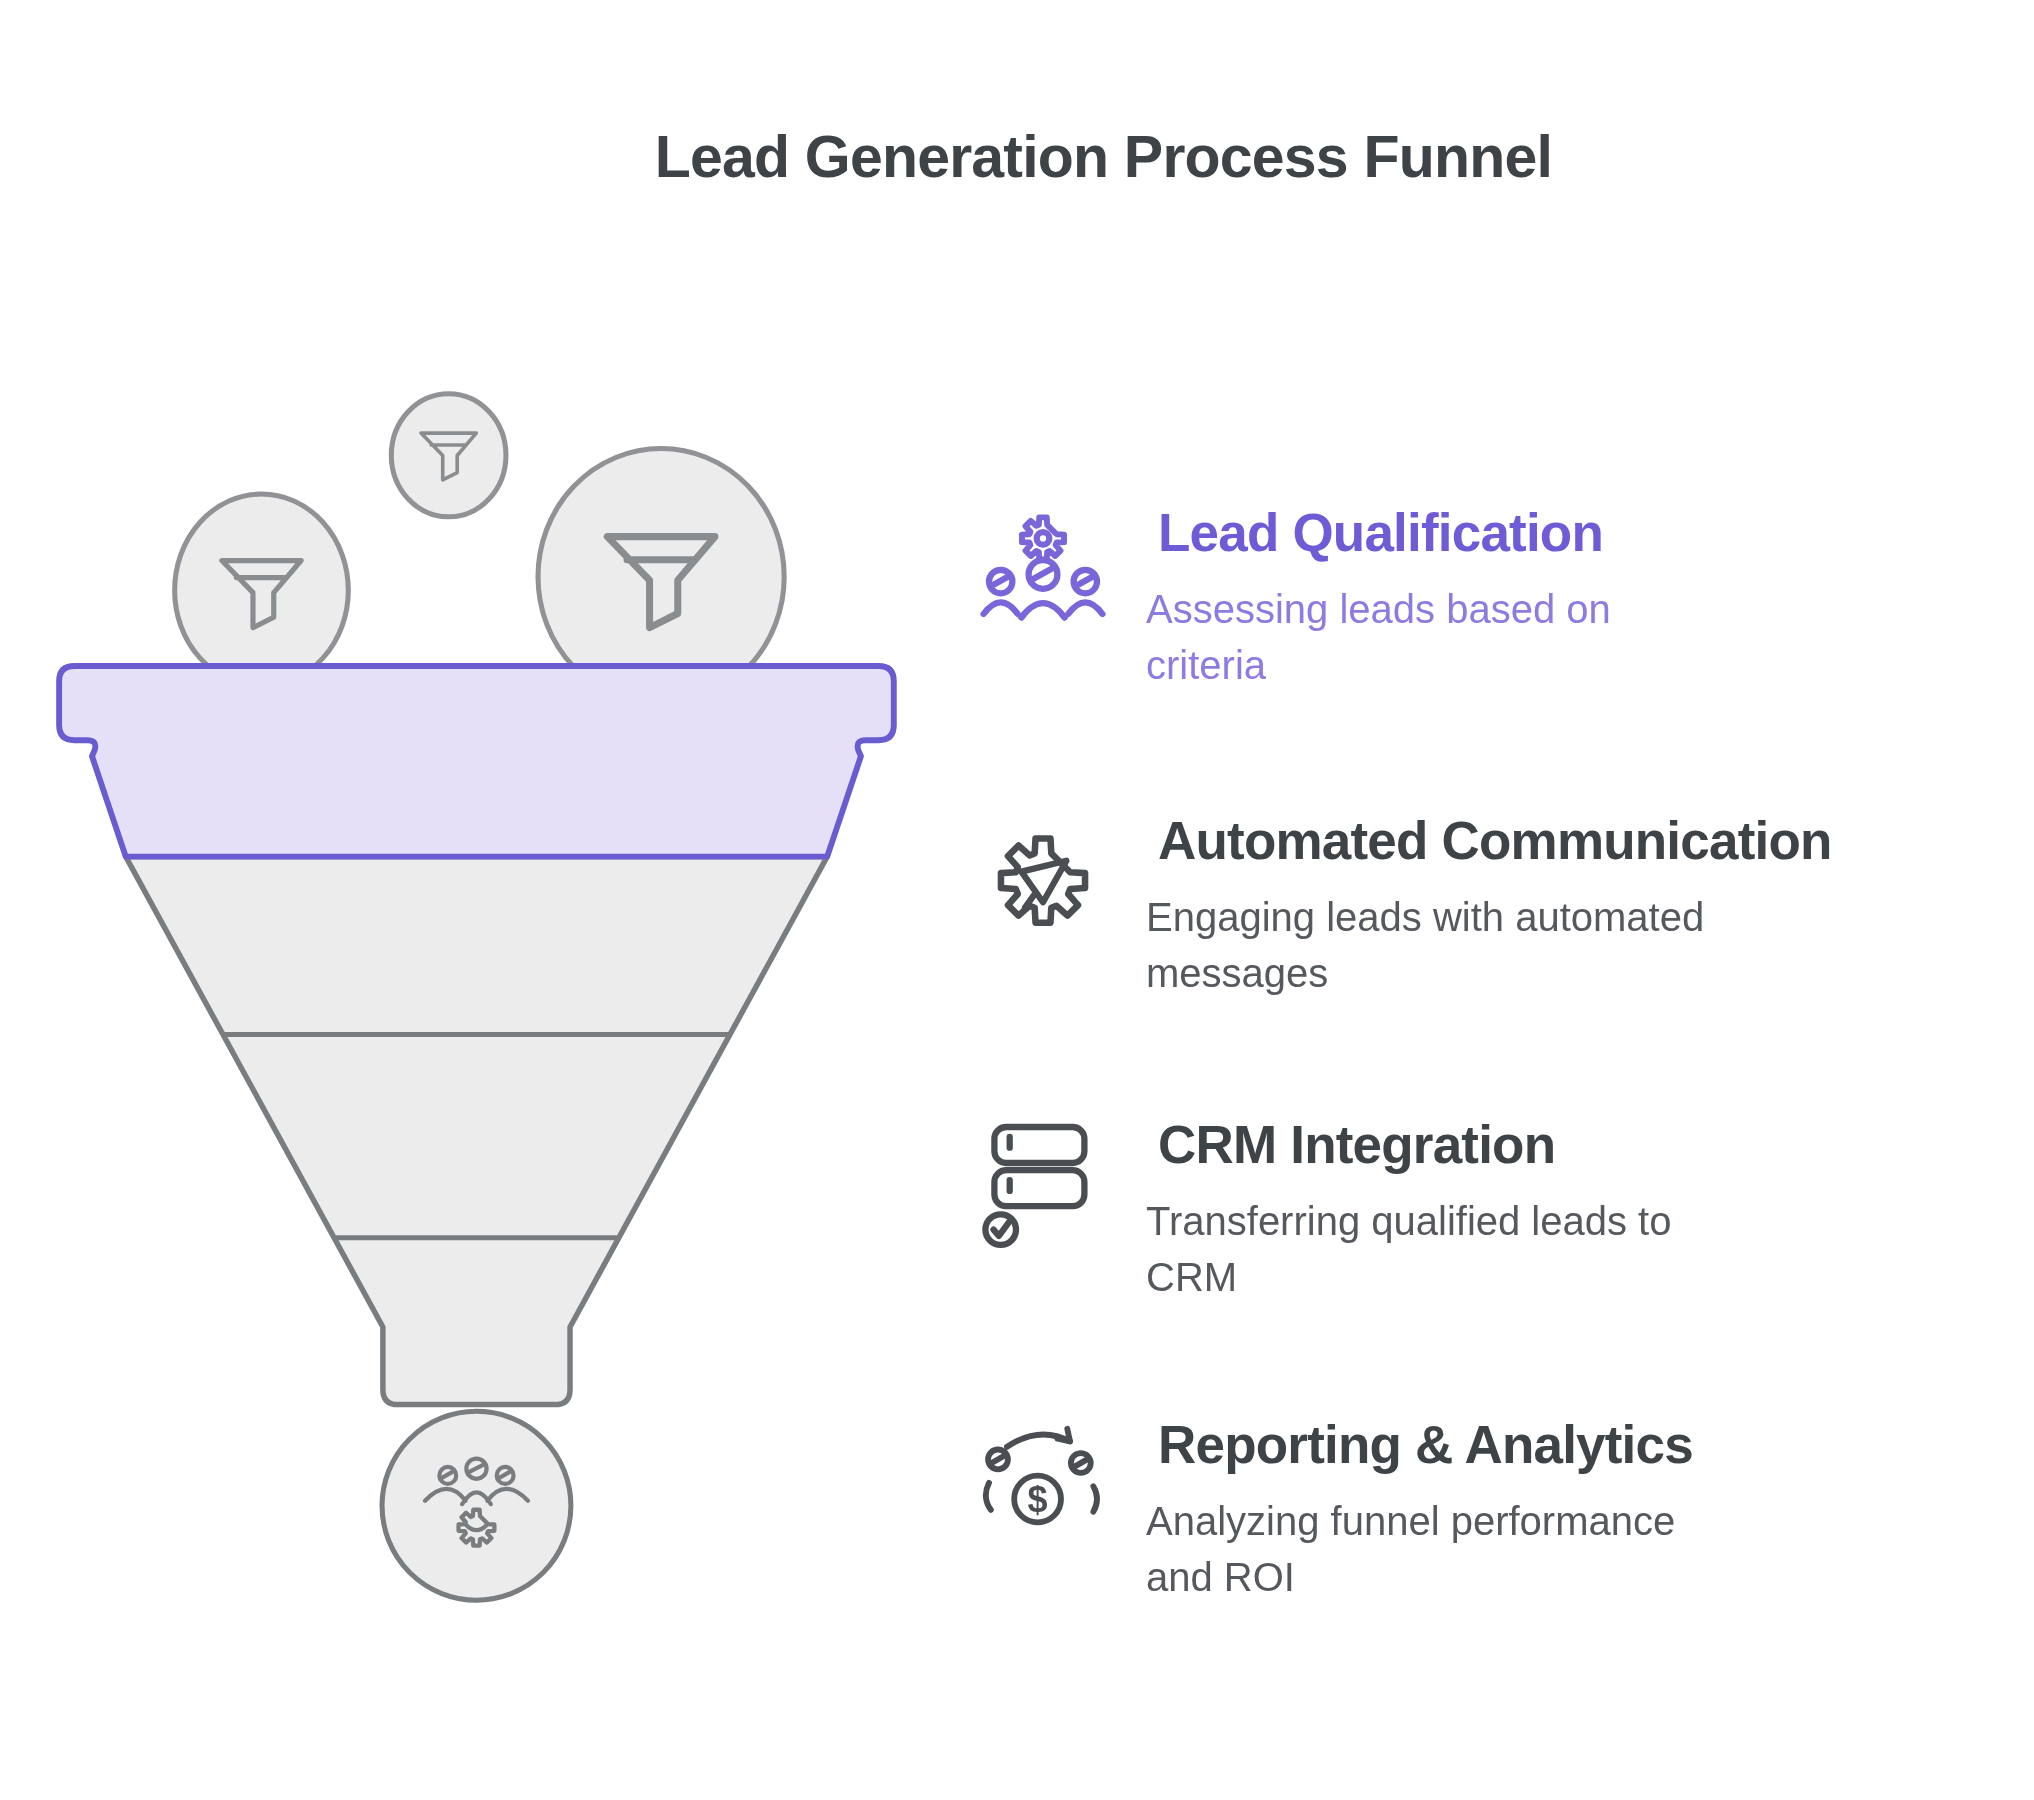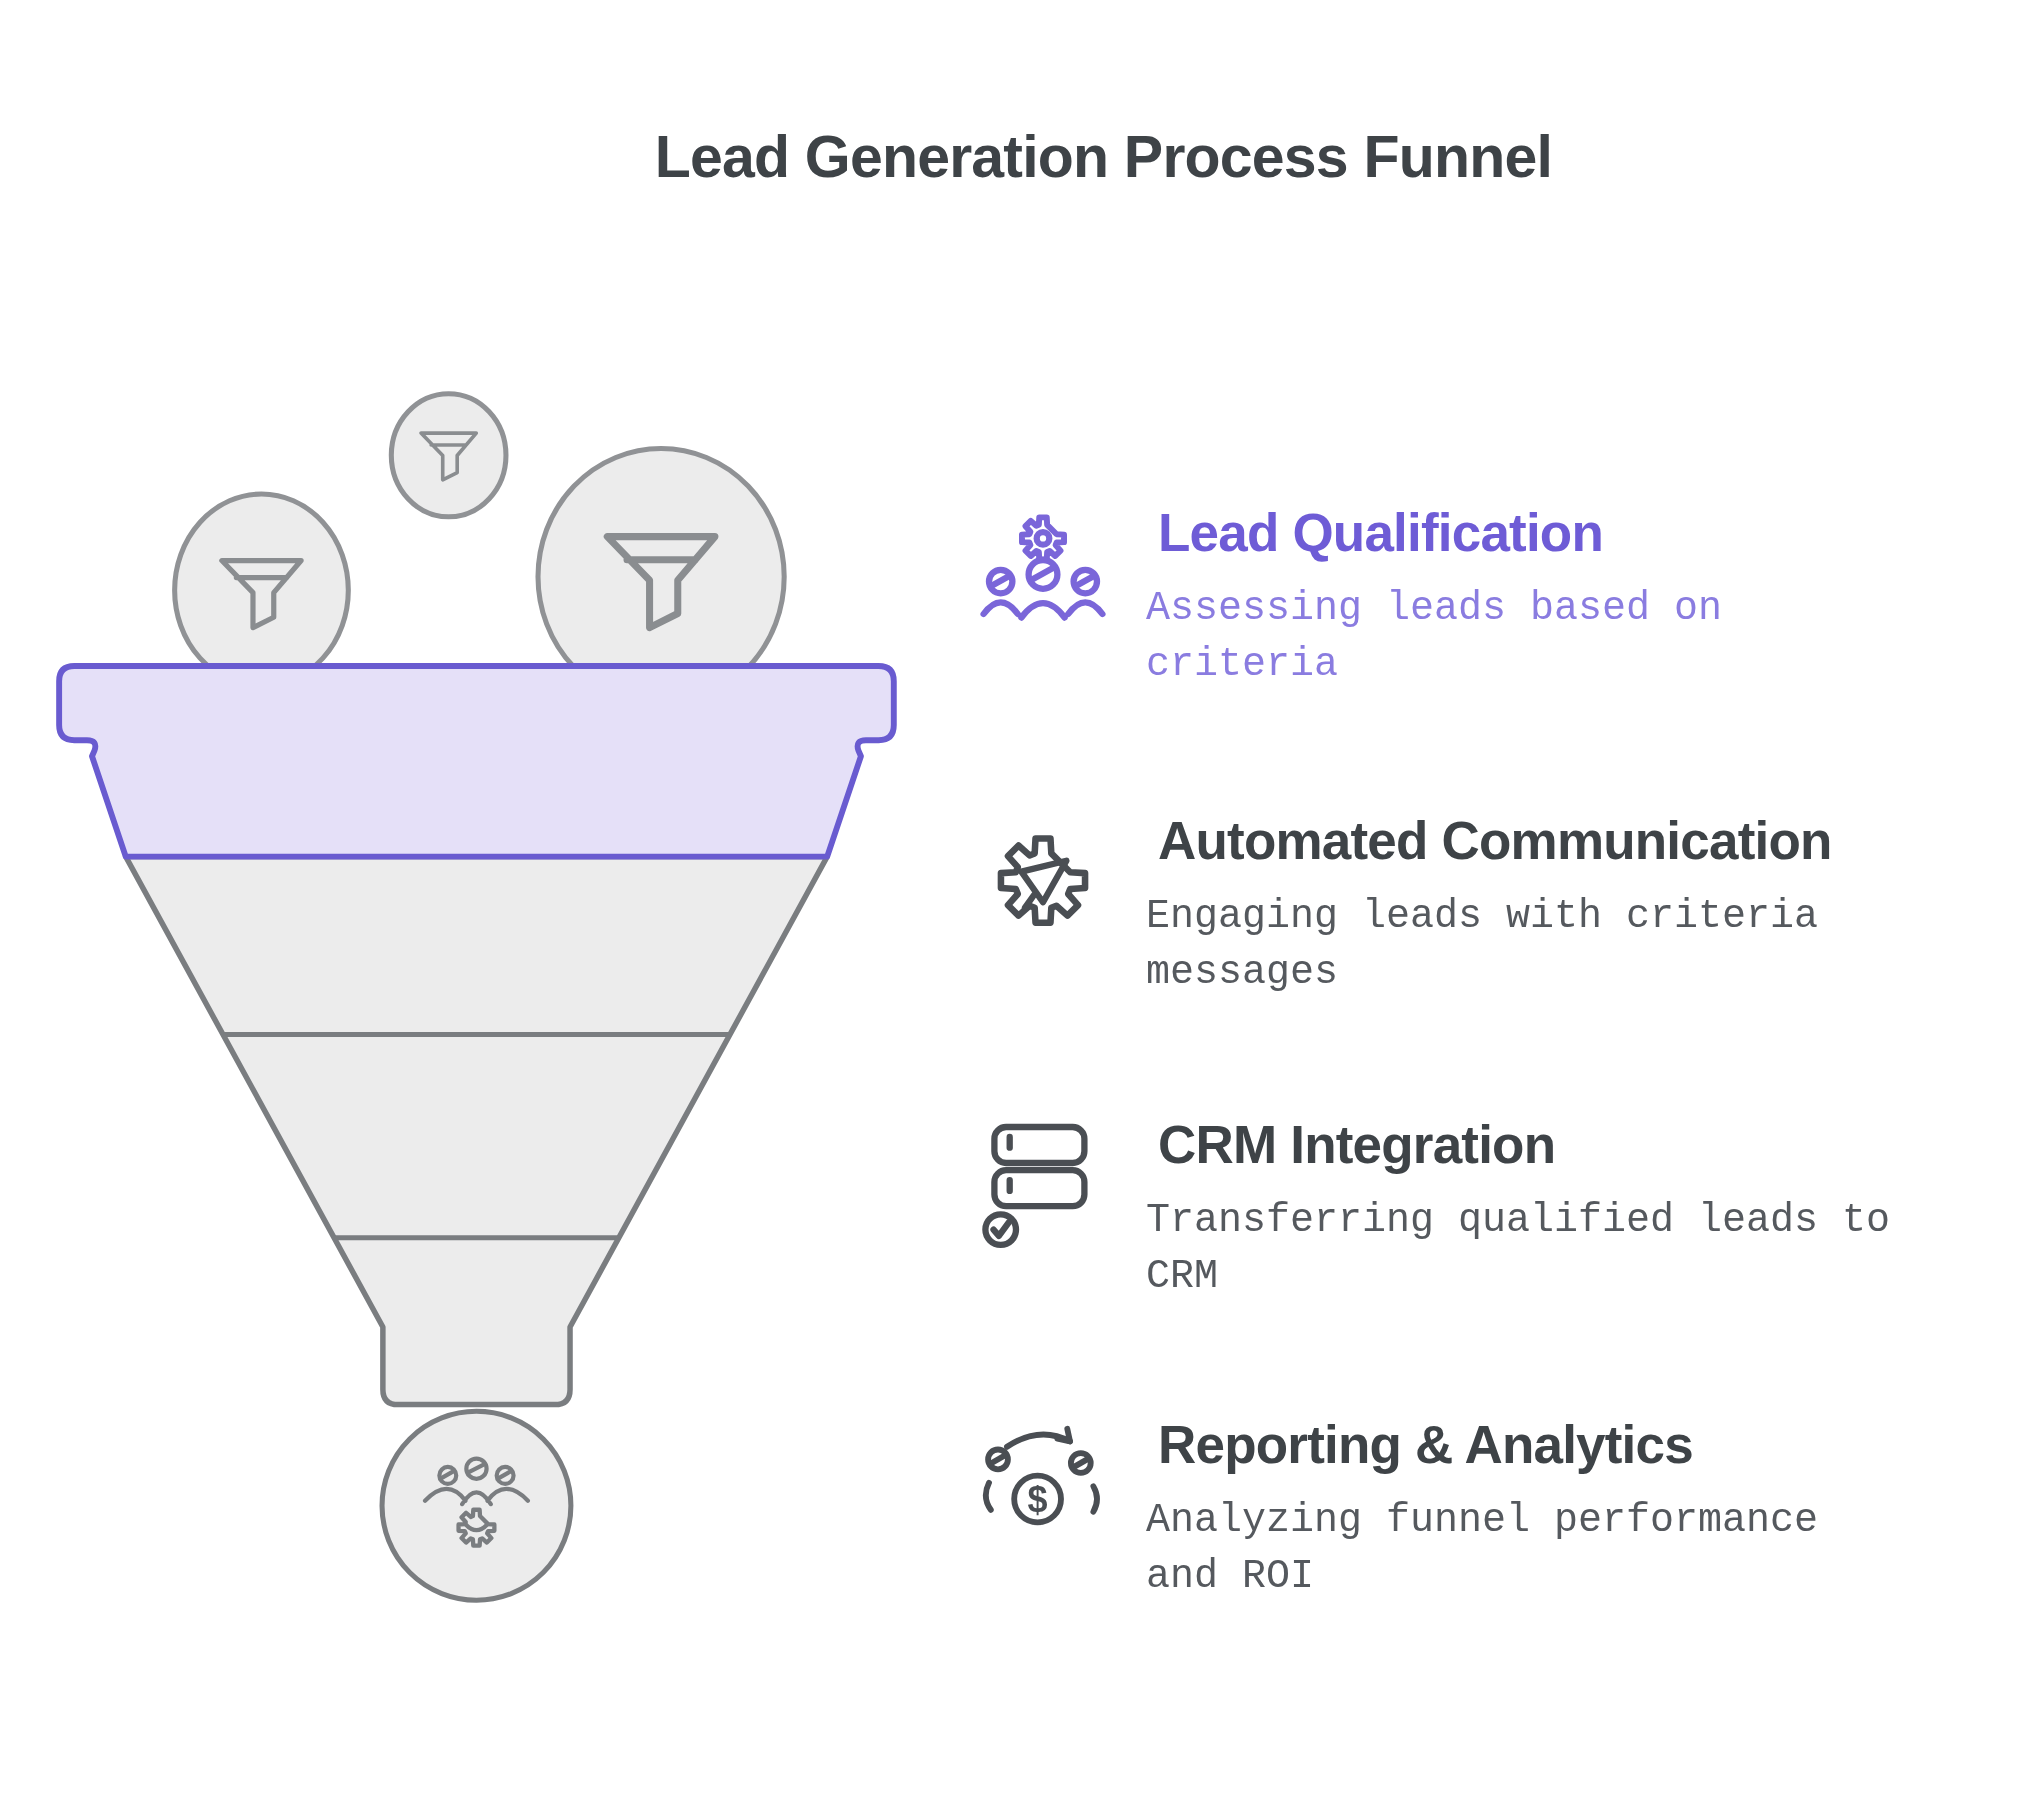--- a/index.html
+++ b/index.html
@@ -13,21 +13,21 @@
   }
   .funnel-svg{position:absolute;left:0;top:0;}
   .item{
     position:absolute;left:980px;width:1046px;
     display:flex;align-items:flex-start;gap:40px;
   }
   .item-icon{flex:0 0 126px;height:135px;margin-top:3.4px;}
   .item-icon svg{width:126px;height:135px;display:block;}
   .item-text{flex:1;}
   .item-title{font-weight:bold;font-size:53px;line-height:1.12;color:#3E4347;letter-spacing:-0.8px;margin-left:12px;}
-  .item-desc{margin-top:18.6px;font-size:40px;line-height:1.4;color:#55595E;white-space:pre-line;font-family:Liberation Mono, monospace;}
+  .item-desc{margin-top:18.6px;font-size:40px;line-height:1.4;color:#55595E;white-space:pre-line;}
   .item--purple .item-title{color:#6E5CD6;}
   .item--purple .item-desc{color:#8A7CE0;}
   .item--purple .item-icon{color:#7A66D9;}
   .item--dark .item-icon{color:#4A4E53;}
   #item-1{top:503px;}
   #item-2{top:811px;}
   #item-3{top:1115px;}
   #item-4{top:1415px;}
 </style>
 </head>
@@ -99,21 +99,21 @@
 <div class="item item--dark" id="item-2">
   <div class="item-icon">
     <svg viewBox="0 0 140 150" fill="none" stroke="currentColor" stroke-width="7" stroke-linecap="round" stroke-linejoin="round">
       <use href="#gear" transform="translate(70,74) scale(1.32)" stroke-width="5.5"></use>
       <path d="M46 64 L96 52 L70 98 Z"></path>
       <path d="M60 90 L50 104"></path>
     </svg>
   </div>
   <div class="item-text">
     <div class="item-title">Automated Communication</div>
-    <div class="item-desc">Engaging leads with criteria
+    <div class="item-desc">Engaging leads with automated
 messages</div>
   </div>
 </div>
 
 <div class="item item--dark" id="item-3">
   <div class="item-icon">
     <svg viewBox="0 0 140 150" fill="none" stroke="currentColor" stroke-width="7" stroke-linecap="round" stroke-linejoin="round">
       <rect x="16" y="10" width="100" height="40" rx="13"></rect>
       <path d="M33 21 L33 33"></path>
       <rect x="16" y="58" width="100" height="40" rx="13"></rect>

